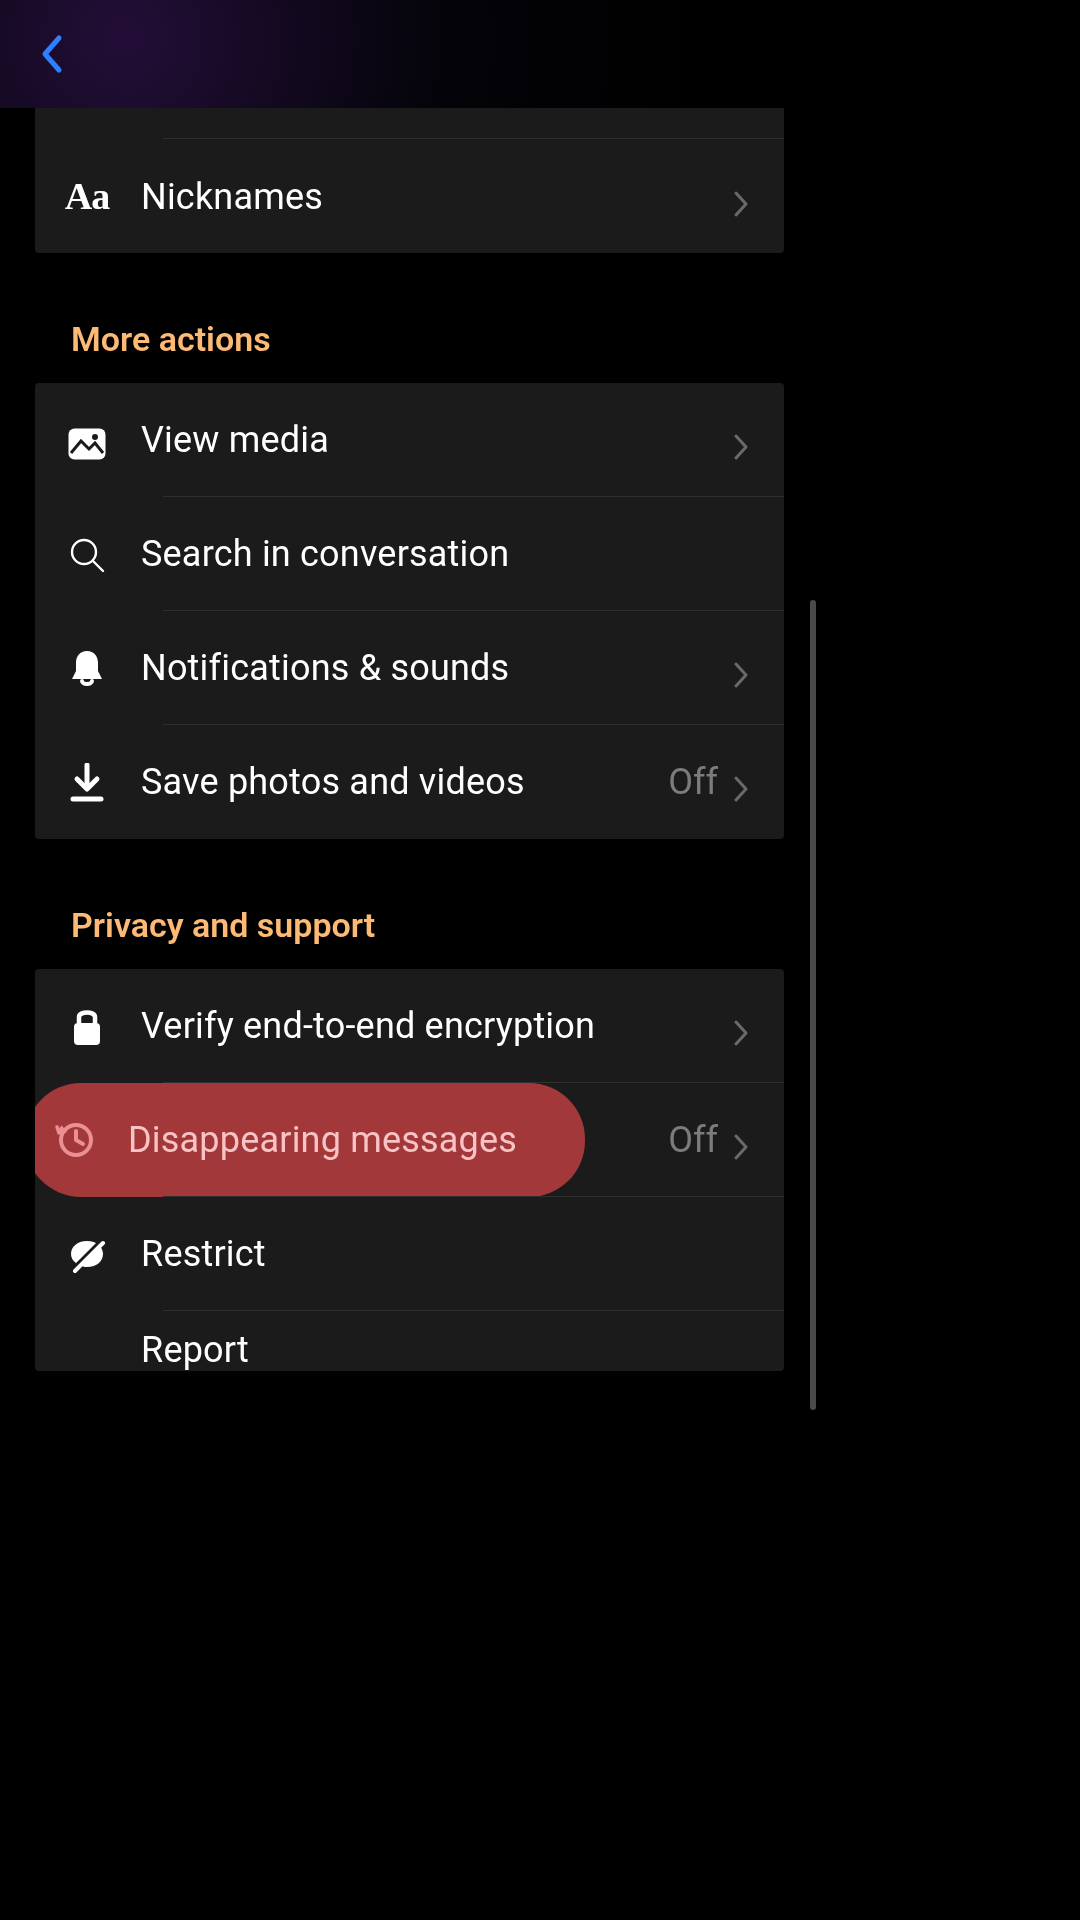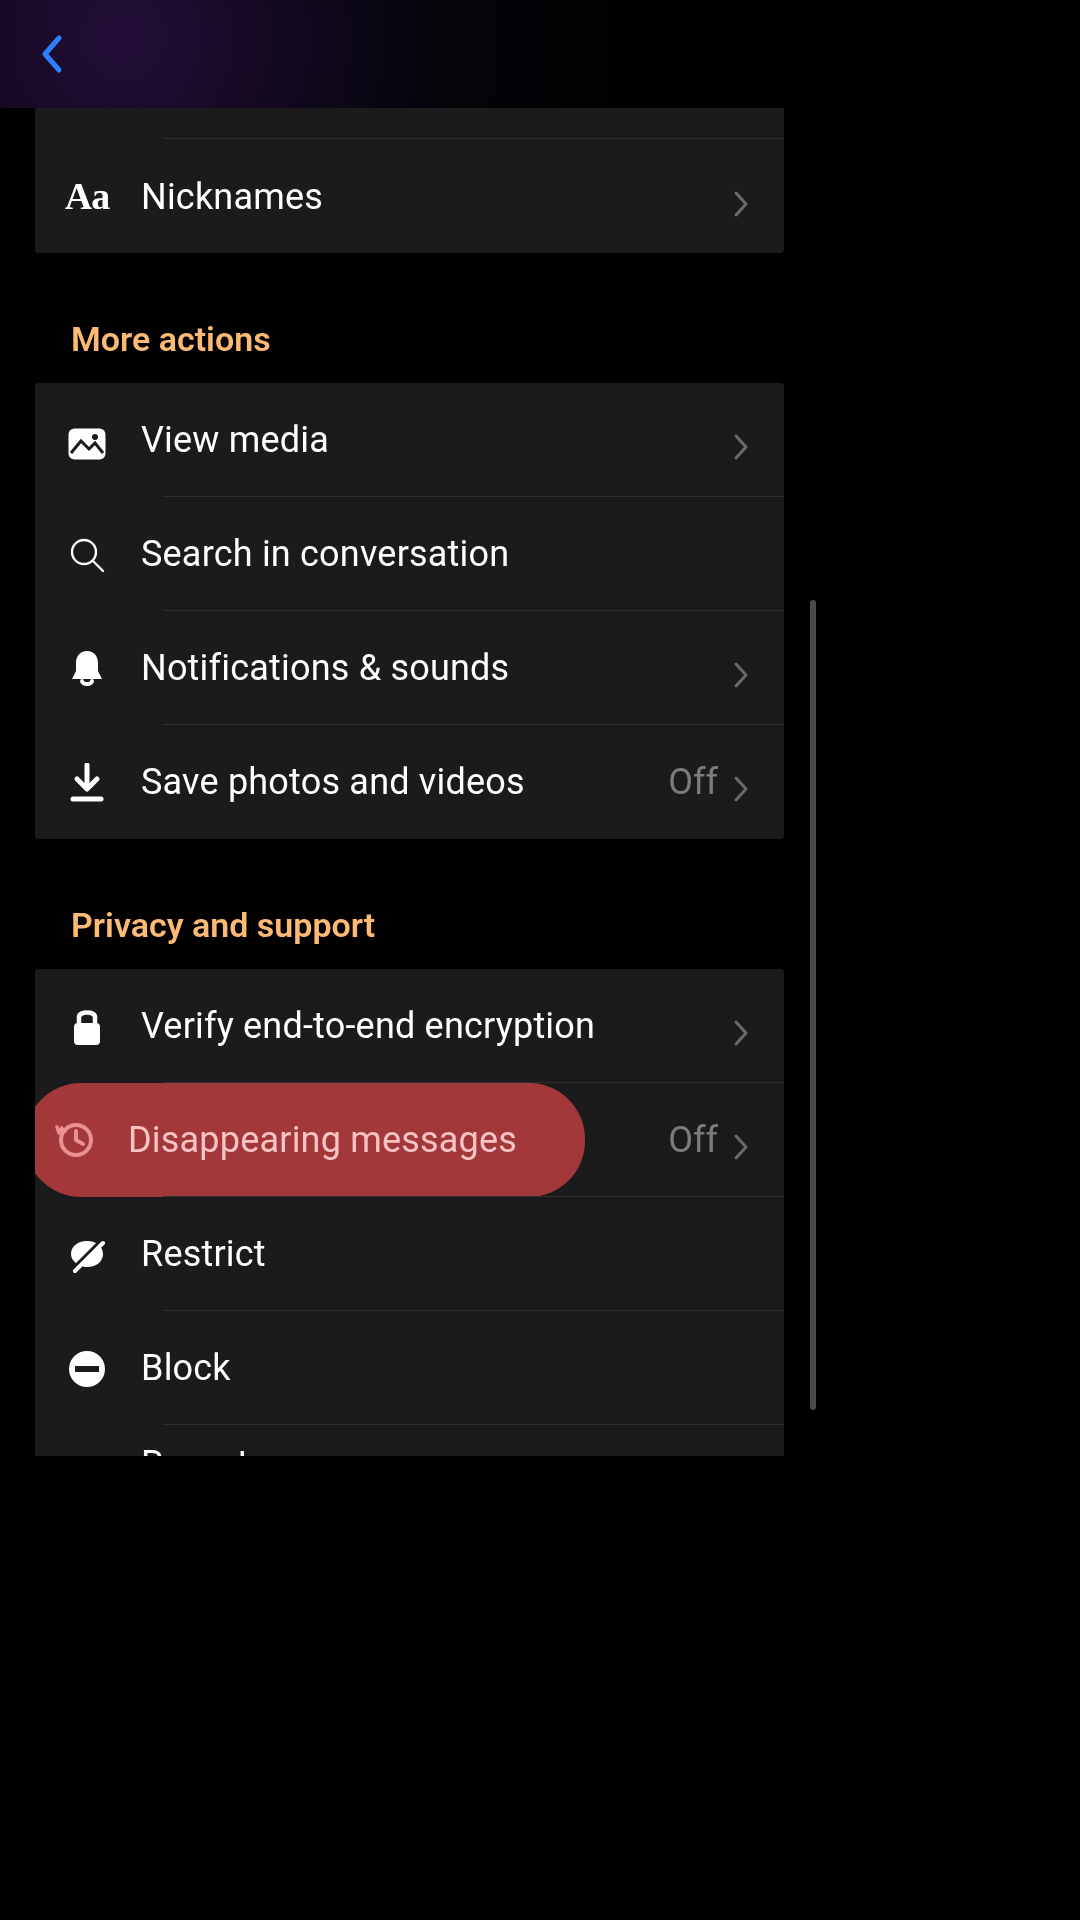--- a/index.html
+++ b/index.html
@@ -283,32 +283,20 @@
               <path d="M20 6 C10 6 4 12 4 19 C4 23 6 26 9 28 L6 34 L15 31 C17 32 18 32 20 32 C30 32 36 26 36 19 C36 12 30 6 20 6 Z" class="ico-fill"></path>
               <path d="M6 34 L34 6" stroke="#1b1b1b" stroke-width="4" stroke-linecap="round"></path>
               <path d="M8 36 L36 8" stroke="#fff" stroke-width="4" stroke-linecap="round"></path>
             </svg>
           </div>
           <div class="label">Restrict</div>
         </div>
         <div class="divider"></div>
       </div>
 
-      <div class="row">
-        <div class="row-inner">
-          <div class="icon-slot">
-            <svg width="40" height="40" viewBox="0 0 40 40">
-              <circle cx="20" cy="20" r="18" class="ico-fill"></circle>
-              <rect x="8" y="17" width="24" height="6" fill="#1b1b1b"></rect>
-            </svg>
-          </div>
-          <div class="label">Block</div>
-        </div>
-        <div class="divider"></div>
-      </div>
 
       <div class="row" style="height:60px; align-items:flex-start; padding-top:18px;">
         <div class="row-inner">
           <div class="icon-slot"></div>
           <div class="label">Report</div>
         </div>
       </div>
 
     </div>
 

